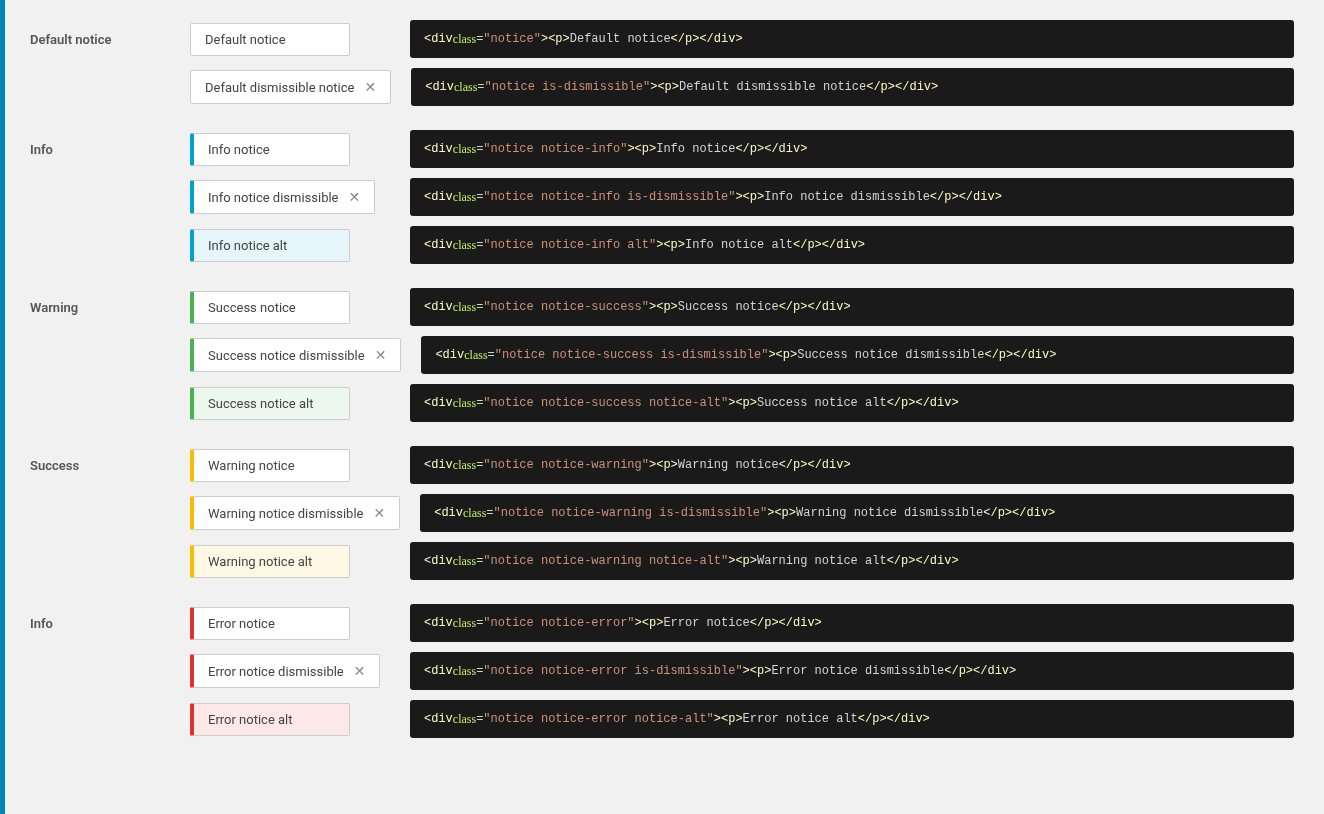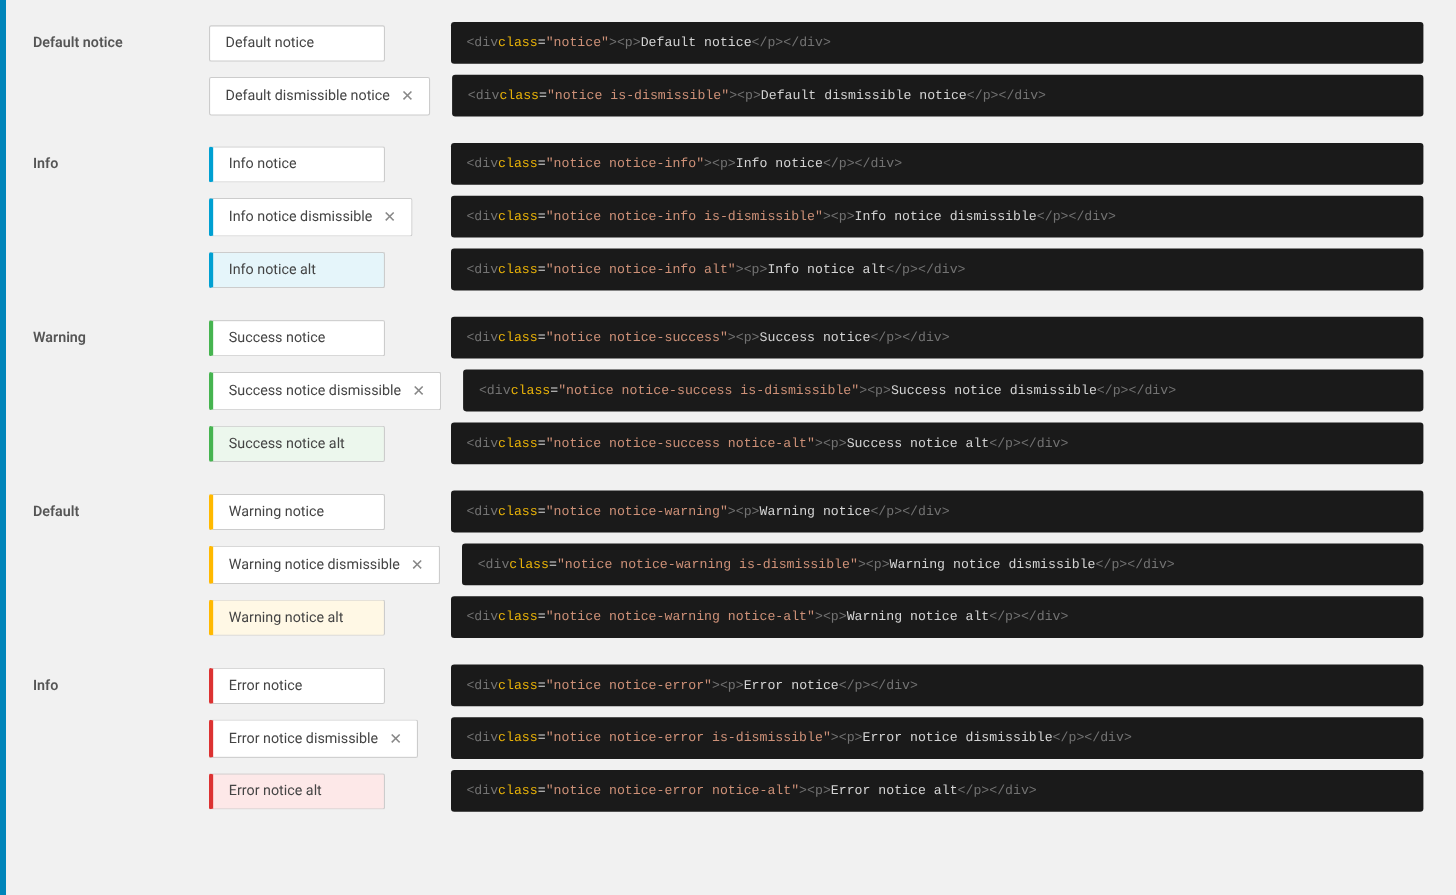--- a/index.html
+++ b/index.html
@@ -88,22 +88,22 @@
       font-family: "Courier New", Courier, monospace;
       font-size: 12px;
       padding: 10px 14px;
       border-radius: 3px;
       white-space: nowrap;
       overflow: hidden;
       min-height: 38px;
       display: flex;
       align-items: center;
     }
-    .code-tag { color: #737373; }
-    .code-attr { color: #eab308; }
+    .code-tag { color: #fef9c3; }
+    .code-attr { color: #bef264; font-family: Liberation Serif, serif; }
     .code-val { color: #ce9178; }
     .code-text { color: #d4d4d4; }
     .code-eq { color: #d4d4d4; }
     .section-spacer {
       height: 14px;
     }
     .left-blue-bar {
       position: fixed;
       left: 0;
       top: 0;
@@ -268,21 +268,21 @@
           <span class="code-eq">=</span>
           <span class="code-val">"notice notice-success notice-alt"</span>
           <span class="code-tag">&gt;</span>
           <span class="code-tag">&lt;p&gt;</span>
           <span class="code-text">Success notice alt</span>
           <span class="code-tag">&lt;/p&gt;&lt;/div&gt;</span>
       </div>
     </div>
       <div class="section-spacer"></div>
       <div class="notice-row">
-      <div class="notice-label">Default</div>
+      <div class="notice-label">Success</div>
       <div class="notice-preview">
         <div class="notice-box warning">
           <span>Warning notice</span>
 
         </div>
       </div>
       <div class="code-block">
         <span class="code-tag">&lt;div</span> 
           <span class="code-attr">class</span>
           <span class="code-eq">=</span>

